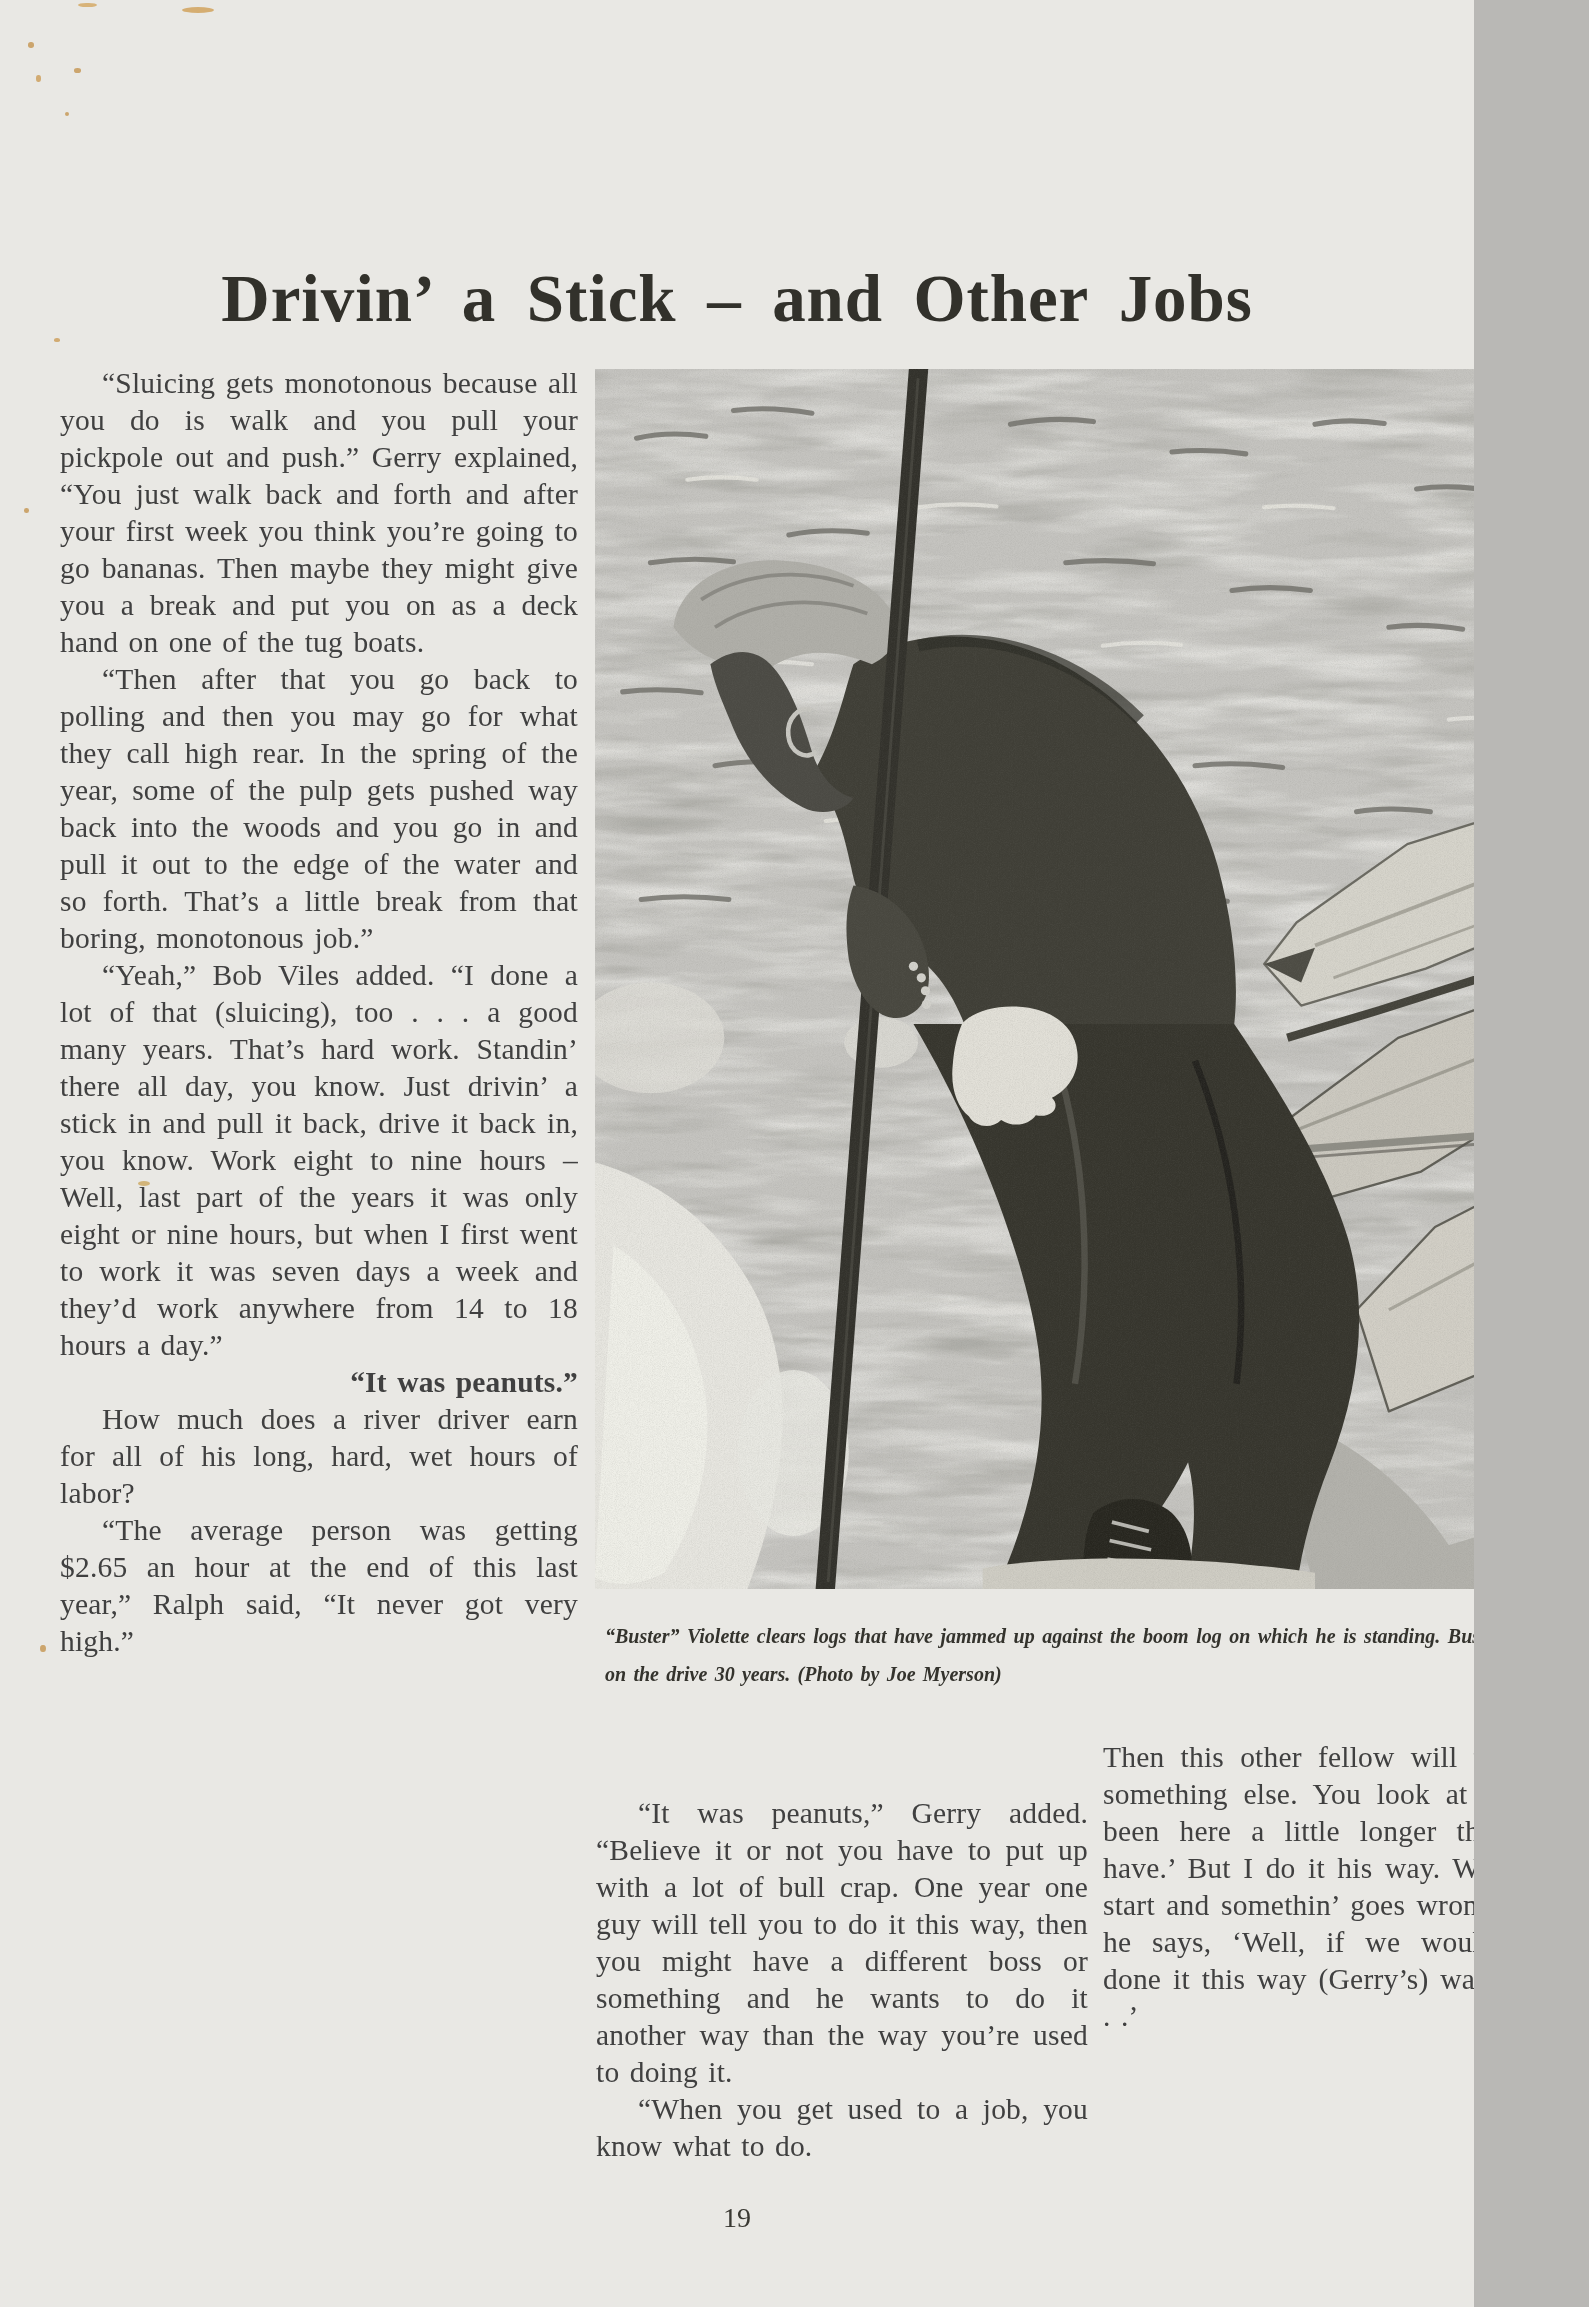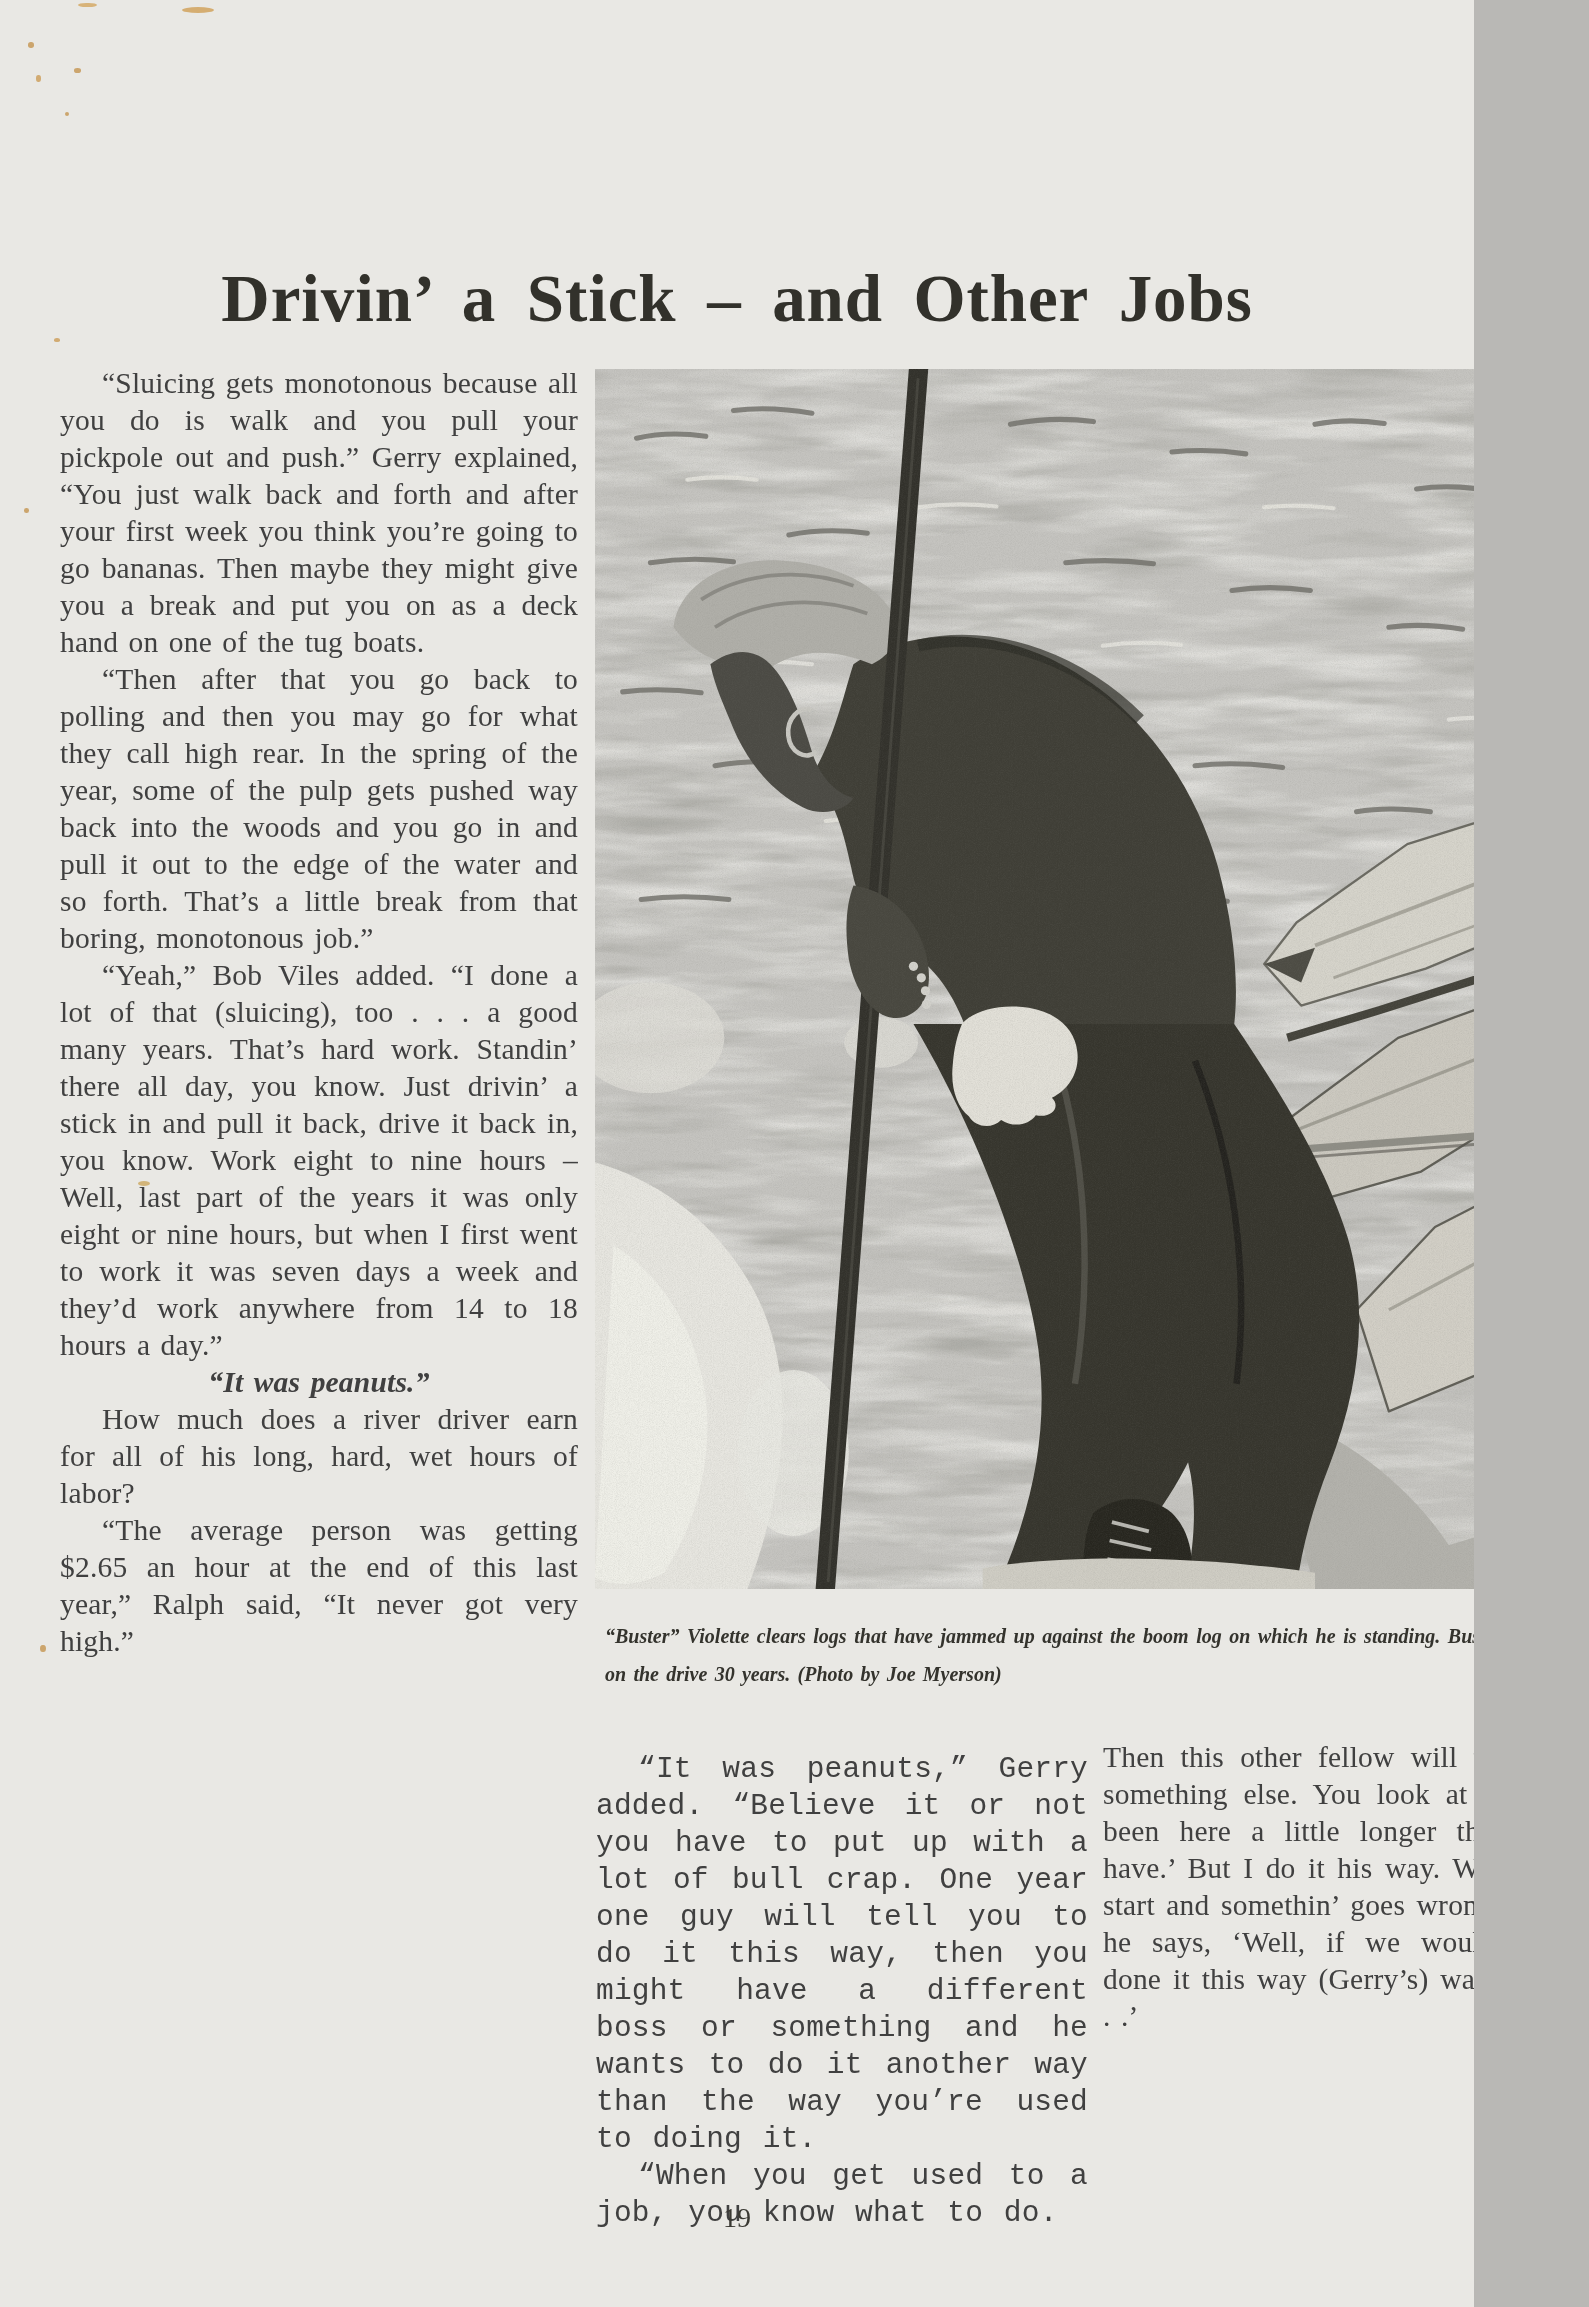--- a/index.html
+++ b/index.html
@@ -21,23 +21,23 @@
   }
   .col{
     position:absolute;
     font-size:29.5px;line-height:37px;
     text-align:justify;
     word-spacing:2.8px;letter-spacing:0.2px;
     color:#404040;
   }
   .col p{margin:0;padding:0;}
   .col p.indent{text-indent:42px;}
-  .col p.center-em{text-align:center;text-indent:0;font-weight:bold;font-style:italic;}
+  .col p.center-em{text-align:right;text-indent:0;font-weight:bold;}
   .col-left{left:60px;top:365px;width:518px;}
-  .col-mid{left:596px;top:1751px;width:492px;font-family:Liberation Mono, monospace;}
+  .col-mid{left:596px;top:1795px;width:492px;}
   .col-right{left:1103px;top:1739px;width:470px;}
   .photo{
     position:absolute;left:595px;top:369px;width:930px;height:1220px;
     background:#c5c4c0;
   }
   .photo svg{display:block;width:100%;height:100%;}
   .caption{
     position:absolute;left:605px;top:1617px;width:936px;
     font-weight:bold;font-style:italic;
     font-size:20px;line-height:38px;

